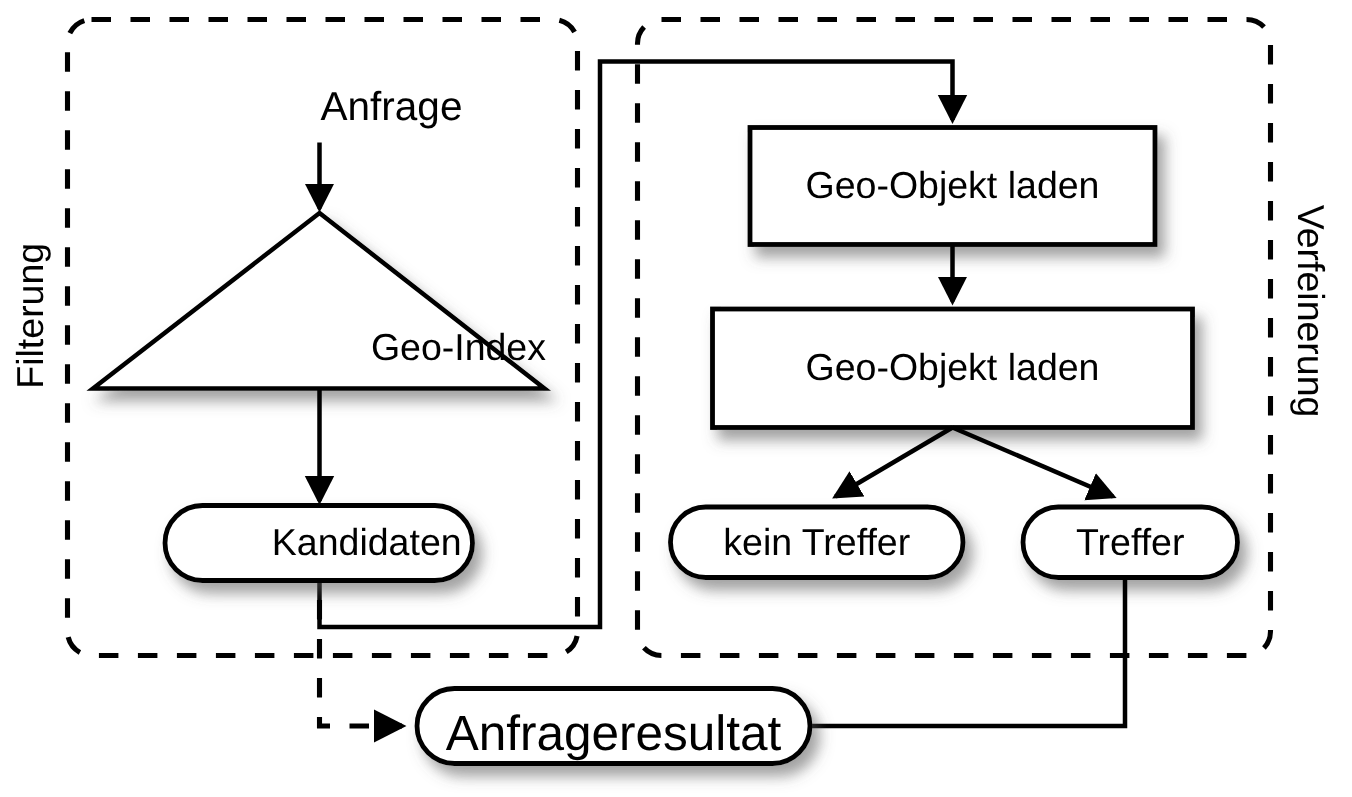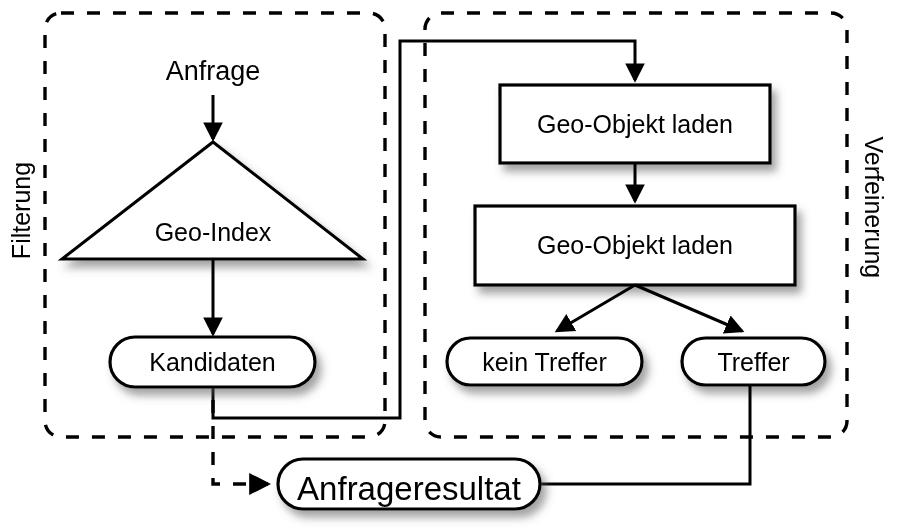--- a/index.html
+++ b/index.html
@@ -11,23 +11,23 @@
     overflow:hidden;
   }
   #stage svg{position:absolute;left:0;top:0;width:901px;height:531px;}
   .lbl{
     position:absolute;
     color:#000;
     font-family:"Liberation Sans", sans-serif;
     white-space:nowrap;
     user-select:none;
   }
-  .lbl-anfrage{left:0;top:56px;width:426px;text-align:center;font-size:27px;}
-  .lbl-geoindex{left:62px;top:218px;width:302px;text-align:center;font-size:25px;}
-  .lbl-kandidaten{left:110px;top:348px;width:205px;text-align:center;font-size:25px;}
+  .lbl-anfrage{left:0;top:56px;width:426px;text-align:center;font-size:27px;padding-left:48px;}
+  .lbl-geoindex{left:62px;top:218px;width:302px;text-align:right;font-size:25px;}
+  .lbl-kandidaten{left:110px;top:348px;width:205px;text-align:center;font-size:25px;padding-left:32px;}
   .lbl-box1{left:500px;top:110px;width:270px;text-align:center;font-size:25px;}
   .lbl-box2{left:475px;top:231px;width:320px;text-align:center;font-size:25px;}
   .lbl-kein{left:447px;top:348px;width:195px;text-align:center;font-size:25px;}
   .lbl-treffer{left:682px;top:348px;width:143px;text-align:center;font-size:25px;}
   .lbl-resultat{left:278px;top:470px;width:262px;text-align:center;font-size:33px;}
   .lbl-rot{font-size:25px;}
   .lbl-filterung{
     left:-29px;top:196px;width:100px;text-align:center;
     transform:rotate(-90deg);transform-origin:50% 50%;
   }

